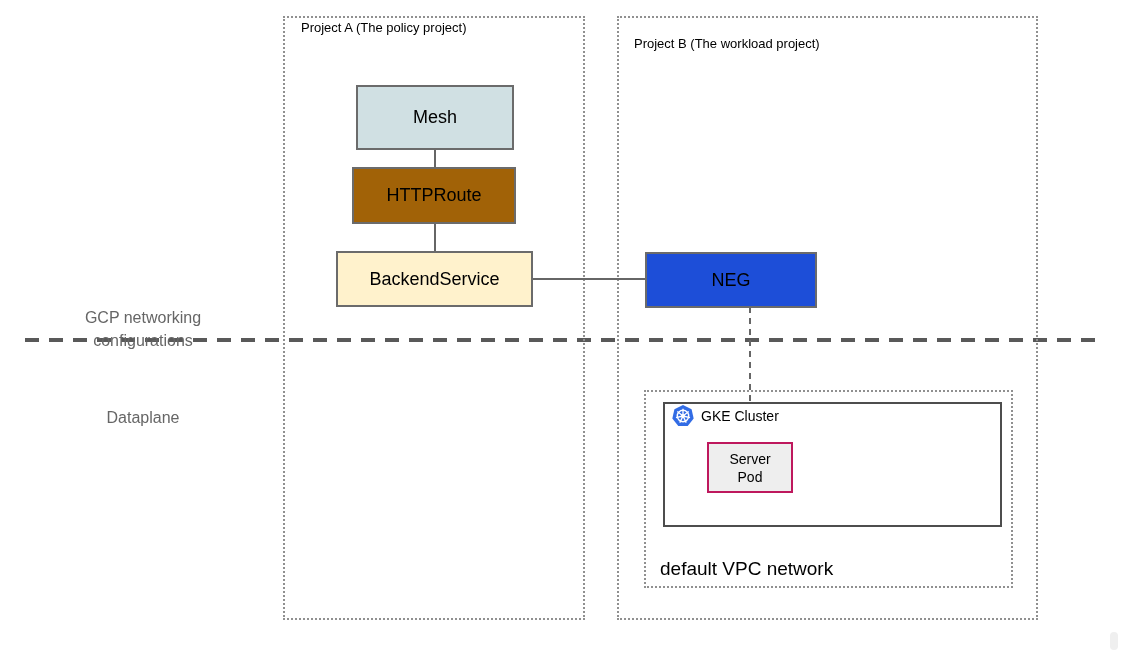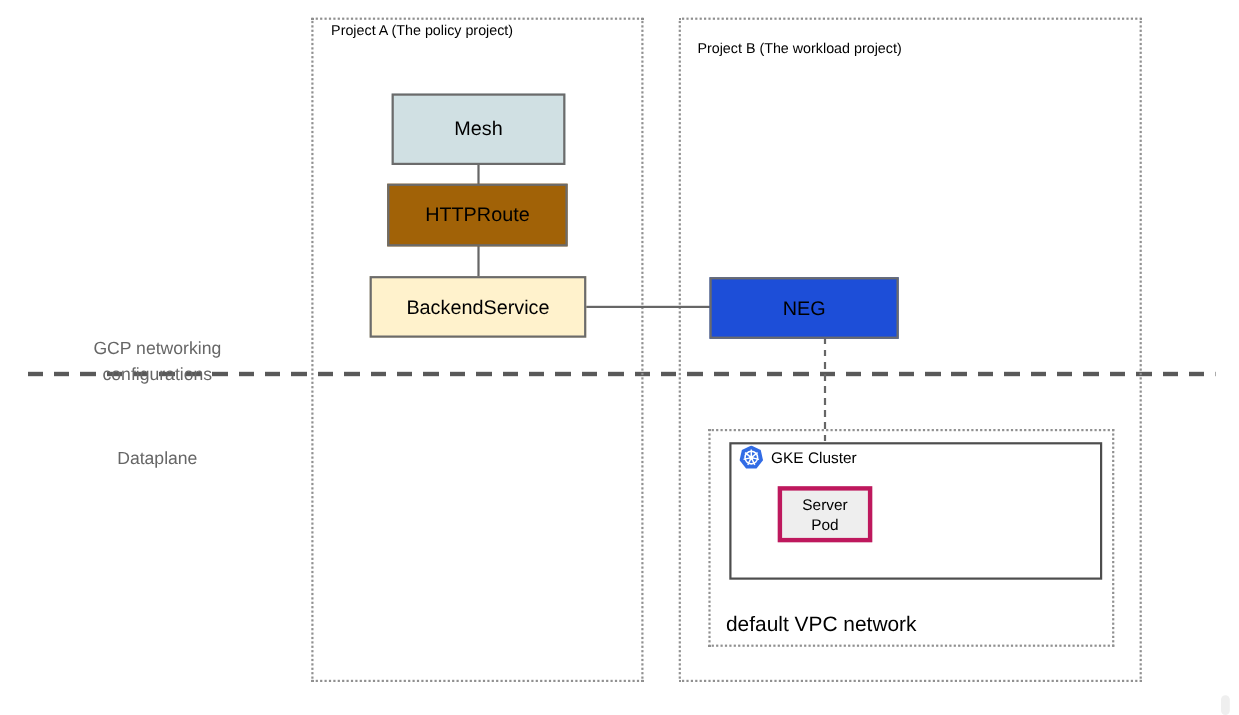--- a/index.html
+++ b/index.html
@@ -45,21 +45,21 @@
 
   
   .cluster-box {
     position: absolute;
     border: 2px solid #4d4d4d;
     background: #ffffff;
     box-sizing: border-box;
   }
   .pod {
     position: absolute;
-    border: 4px solid #be185d;
+    border: 2px solid #be185d;
     box-sizing: border-box;
     display: flex;
     align-items: center;
     justify-content: center;
     text-align: center;
     font-size: 14px;
     line-height: 18px;
     color: #000000;
     padding: 0 9px;
   }

